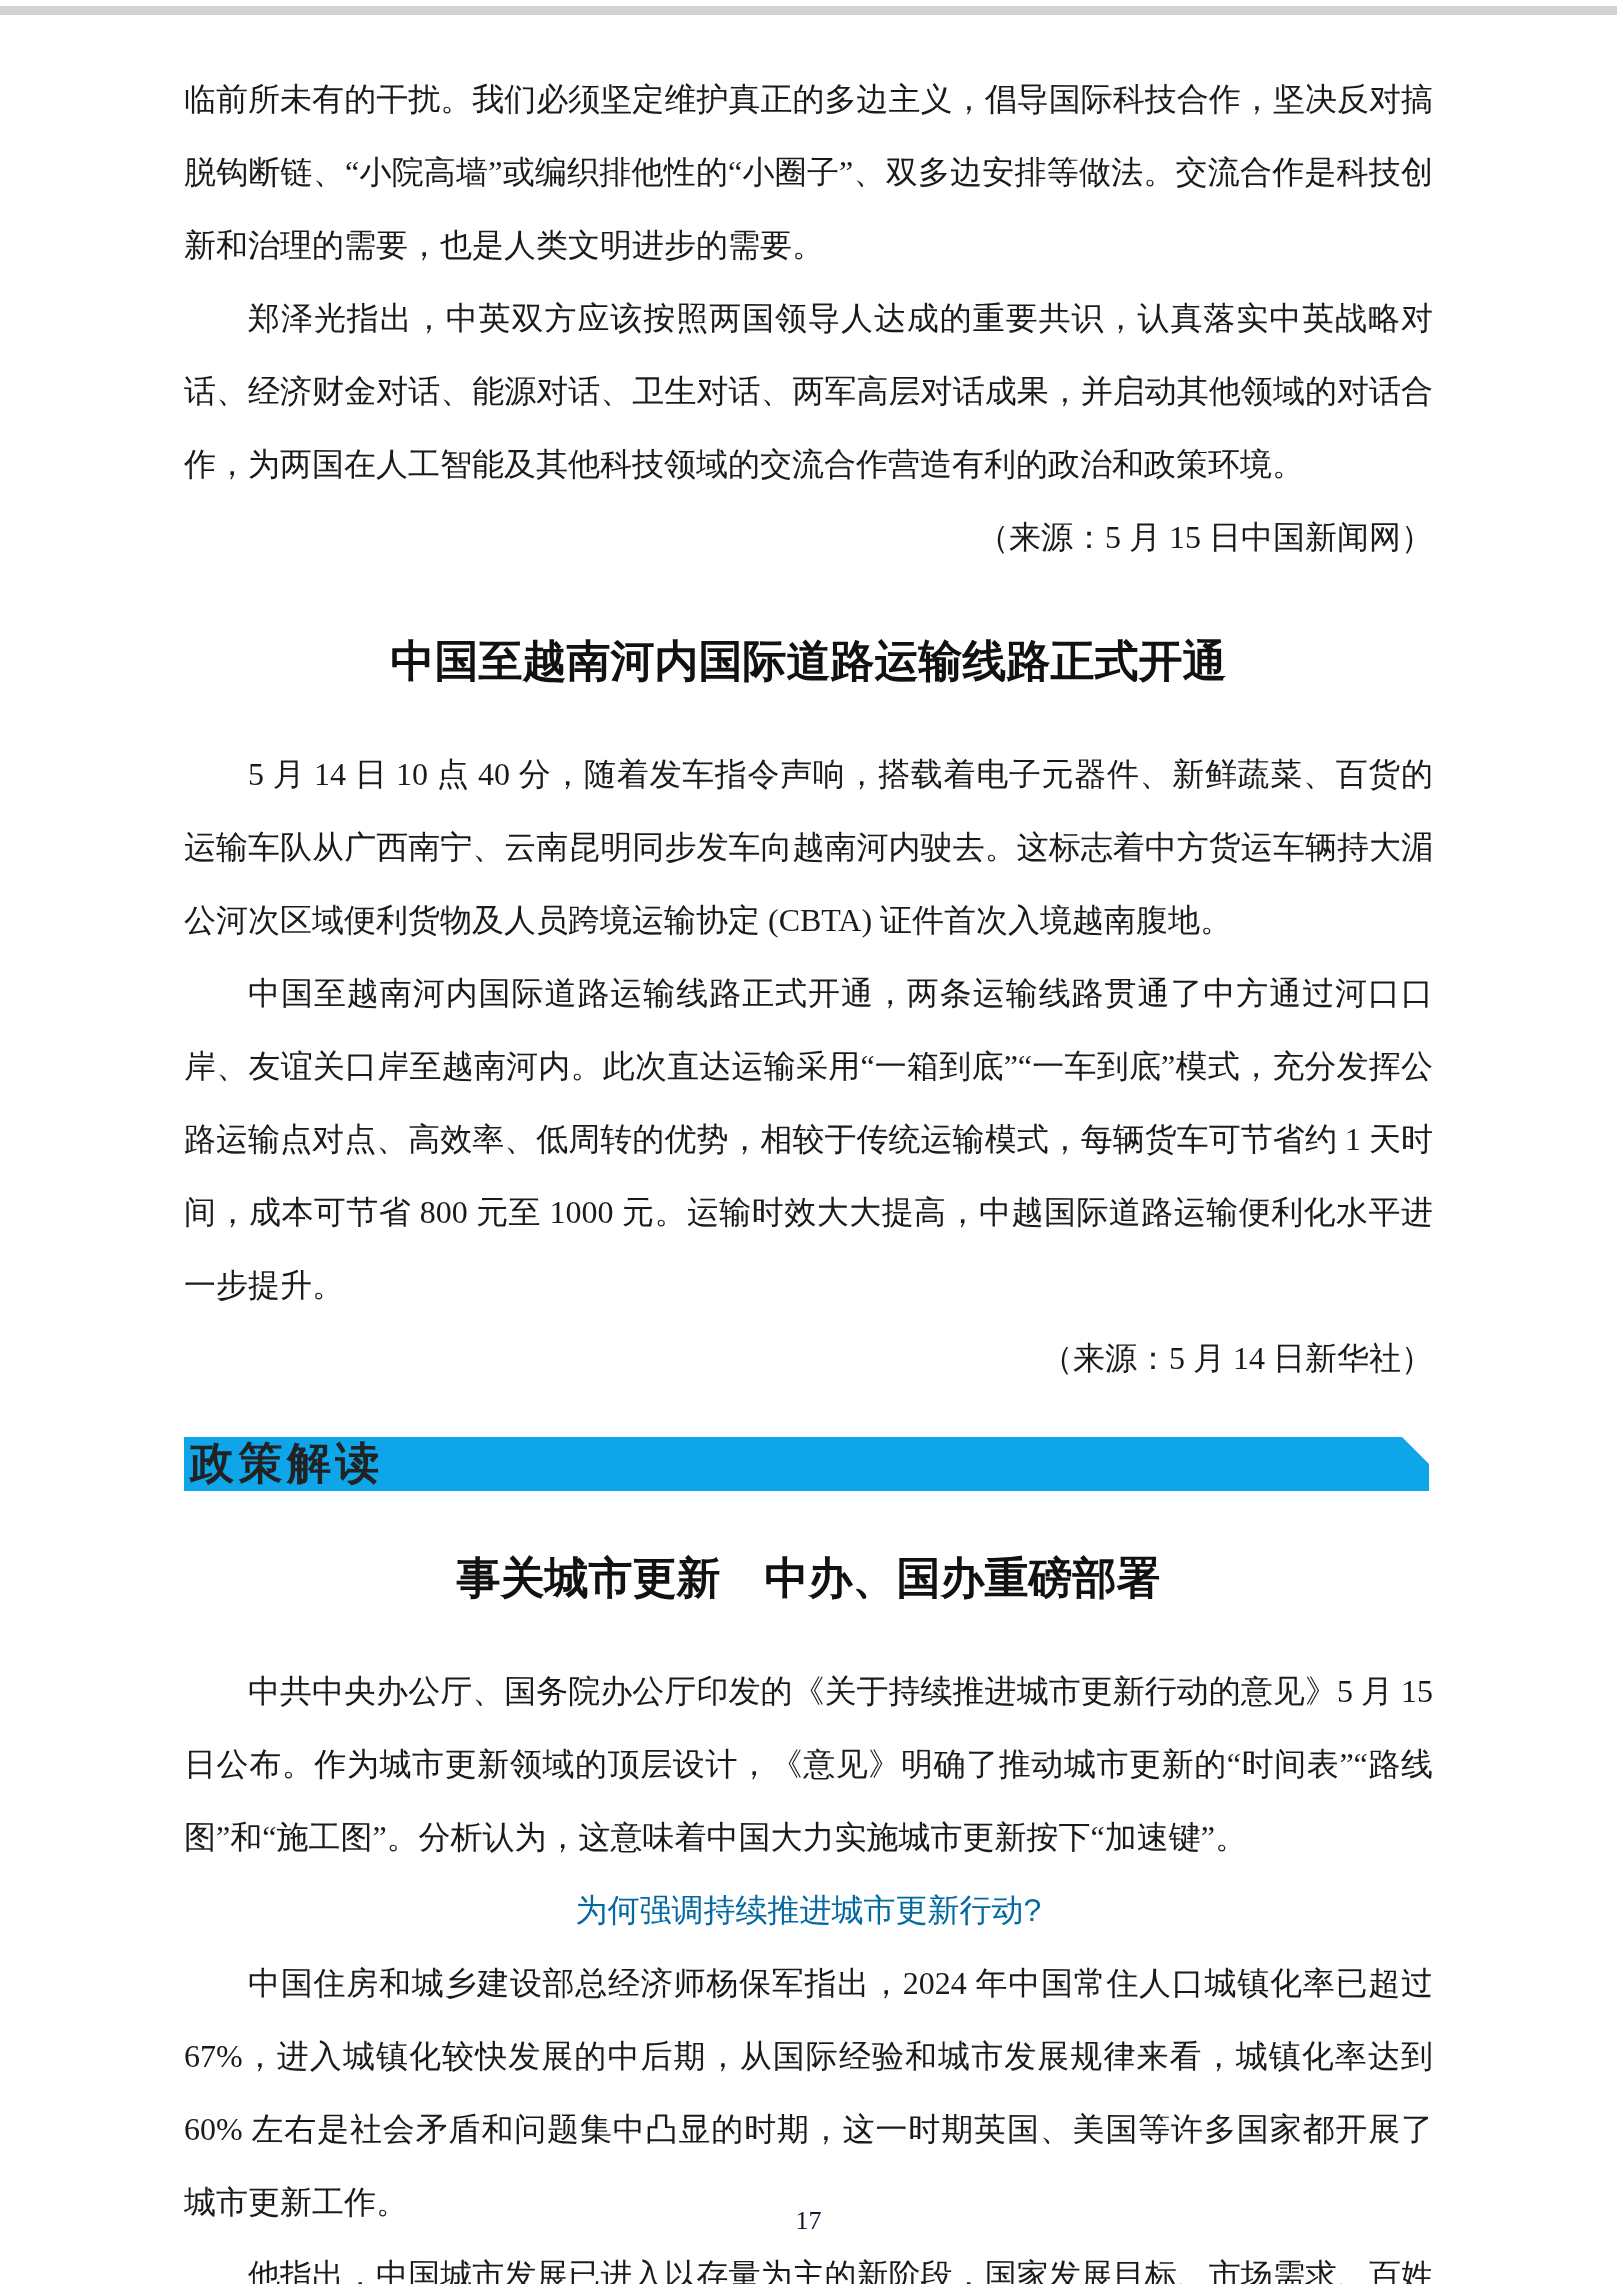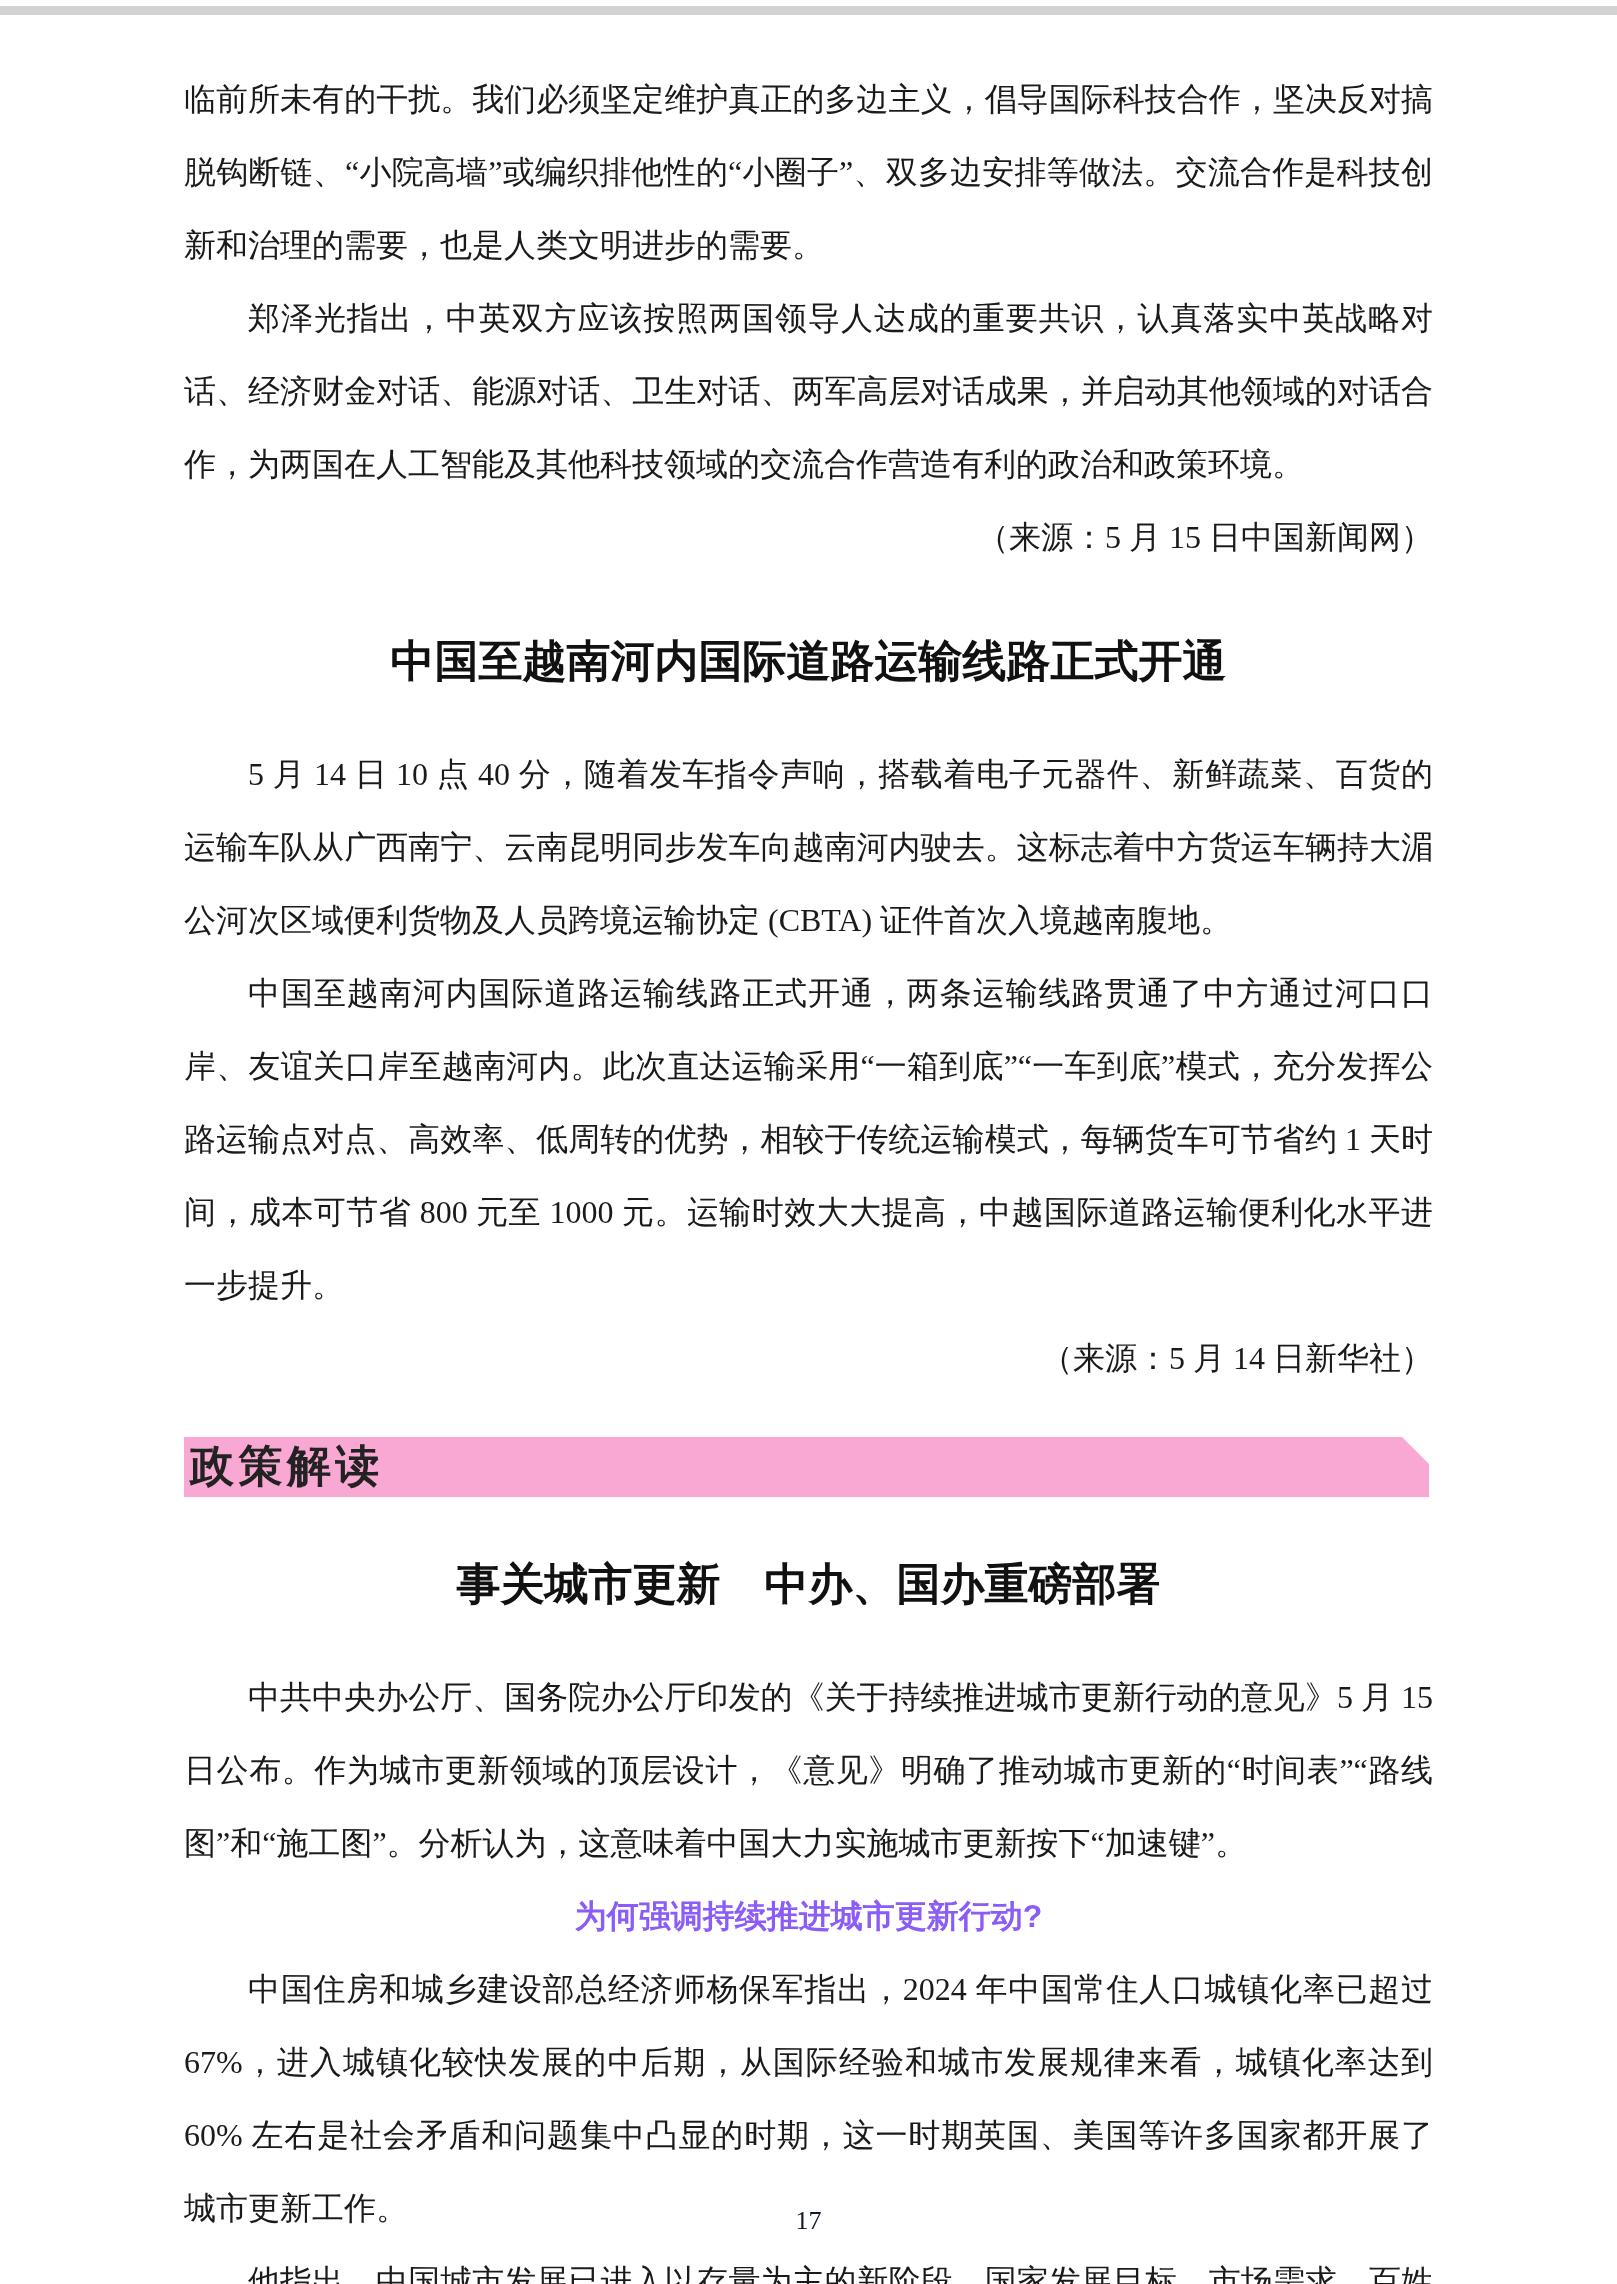--- a/index.html
+++ b/index.html
@@ -60,32 +60,32 @@
     margin: 63px 0 54px 0;
     font-family: "Liberation Sans", "DejaVu Sans", sans-serif;
     font-size: 44px;
     font-weight: 700;
     line-height: 47px;
     text-align: center;
     color: #111111;
   }
   p.subhead {
     font-family: "Liberation Sans", "DejaVu Sans", sans-serif;
-    font-weight: 700;
+    font-weight: 400;
     text-align: center;
     text-indent: 0;
-    color: #8b5cf6;
+    color: #0369a1;
   }
 
   
   .section-banner {
     width: 1245px;
-    height: 60px;
+    height: 54px;
     margin: 42px 0 0 0;
-    background: #f9a8d4;
+    background: #0ea5e9;
     clip-path: polygon(0 0, calc(100% - 27px) 0, 100% 27px, 100% 100%, 0 100%);
     filter: drop-shadow(1.5px 1.5px 0 #c3c3c3);
     display: flex;
     align-items: center;
   }
   .section-banner .banner-label {
     font-family: "Liberation Serif", "DejaVu Serif", serif;
     font-size: 44px;
     font-weight: 700;
     letter-spacing: 4.5px;

